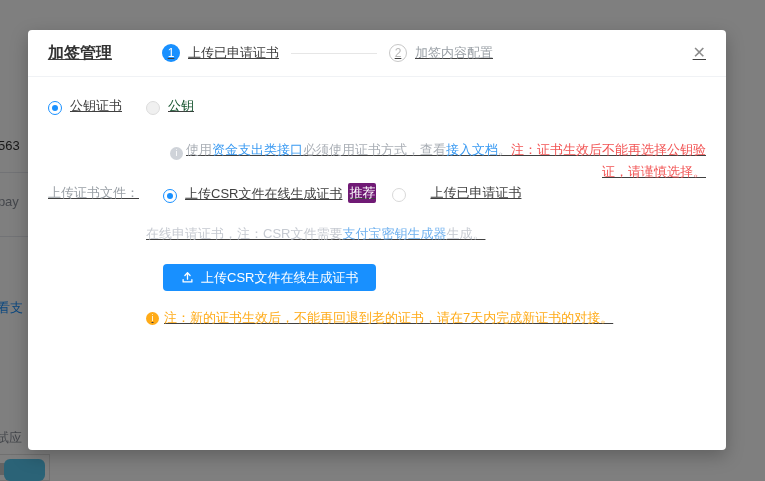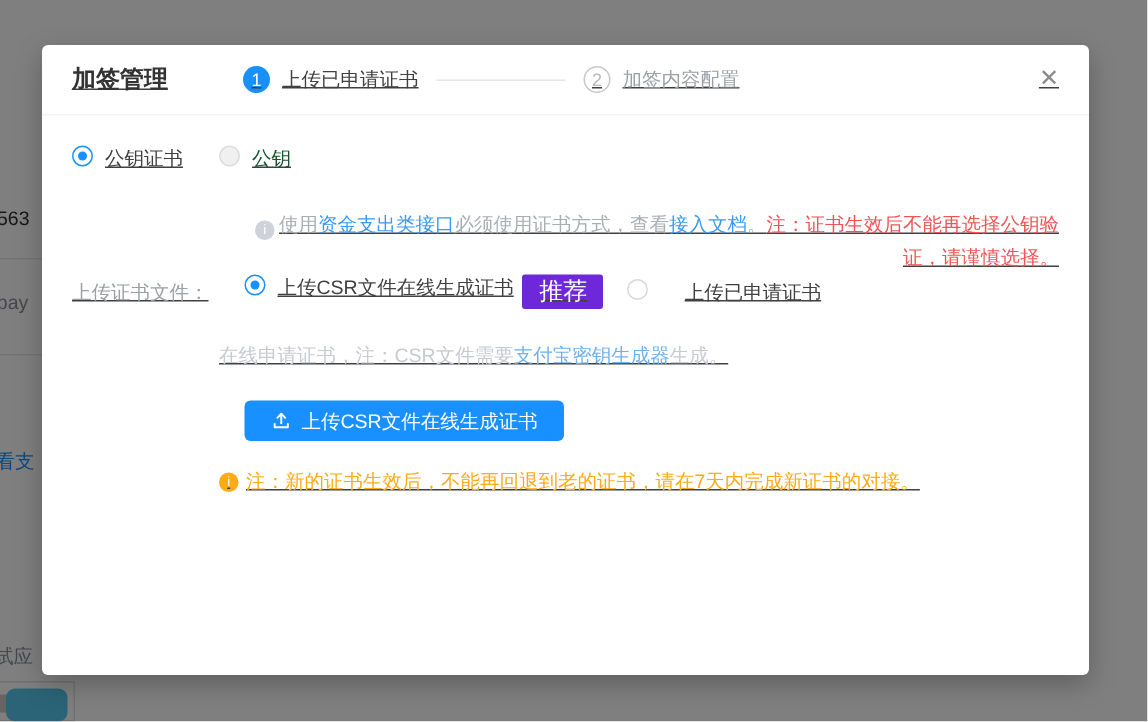--- a/index.html
+++ b/index.html
@@ -44,21 +44,21 @@
   .step-label.pending { color: #9aa0a6; }
   .step-line { width: 86px; height: 1px; background: #e6e6e6; margin: 0 12px; }
   .close-x { margin-left: auto; color: #8c8c8c; font-size: 16px; line-height: 1; cursor: pointer; }
 
   .modal-body { padding: 20px; }
   .row { display: flex; align-items: center; }
   .row.r2 { margin-top: 22px; }
   .row.r3 { }
   .f-label { width: 115px; flex-shrink: 0; color: #9aa0a6; }
 
-  .radio { display: inline-flex; align-items: flex-start; cursor: pointer; color: #404040; }
+  .radio { display: inline-flex; align-items: flex-end; cursor: pointer; color: #404040; }
   .radio.disabled { color: #14532d; cursor: not-allowed; }
   .rdot { width: 14px; height: 14px; border-radius: 50%; margin-right: 8px; position: relative; flex-shrink: 0; }
   .rdot.on  { border: 1px solid #1890ff; background: #ffffff; }
   .rdot.on::after { content: ""; position: absolute; left: 3px; top: 3px; width: 6px; height: 6px; border-radius: 50%; background: #1890ff; }
   .rdot.off { border: 1px solid #d9d9d9; background: #ffffff; }
   .rdot.off.dis { background: #f0f0f0; border-color: #dcdcdc; }
   .gap24 { margin-left: 24px; } .gap16 { margin-left: 16px; gap: 16px; }
 
   .circle-icon {
     display: inline-flex; width: 13px; height: 13px; border-radius: 50%;
@@ -71,21 +71,21 @@
   .info-note { margin: 24px 0 0 98px; max-width: 562px; line-height: 22px; color: #a9aeb5; text-align: right; }
   .lnk  { color: #3a9af2; text-decoration: none; cursor: pointer; }
   .red  { color: #f25454; }
 
   .enc-value { display: inline-flex; align-items: center; color: #404040; }
   .q-icon {
     width: 13px; height: 13px; border-radius: 50%; background: #d8d8d8; color: #ffffff;
     font-size: 9px; display: inline-flex; align-items: center; justify-content: center;
     margin-left: 2px; cursor: pointer;
   }
-  .badge { background: #6d28d9; color: #ffffff; font-size: 16px; padding: 1px 11px; border-radius: 2px; margin-left: 6px; }
+  .badge { background: #701a75; color: #ffffff; font-size: 13px; padding: 1px 1px; border-radius: 2px; margin-left: 6px; }
 
   .hint { margin: 22px 0 0 98px; color: #c6cad1; }
   .lnk2 { color: #6fb1ef; text-decoration: none; cursor: pointer; }
 
   .primary-btn {
     margin: 21px 0 0 115px; height: 27px; padding: 0 18px;
     background: #1890ff; color: #ffffff; border: none; border-radius: 4px;
     font-size: 13px; font-family: inherit; display: inline-flex; align-items: center;
     gap: 7px; cursor: pointer;
   }

